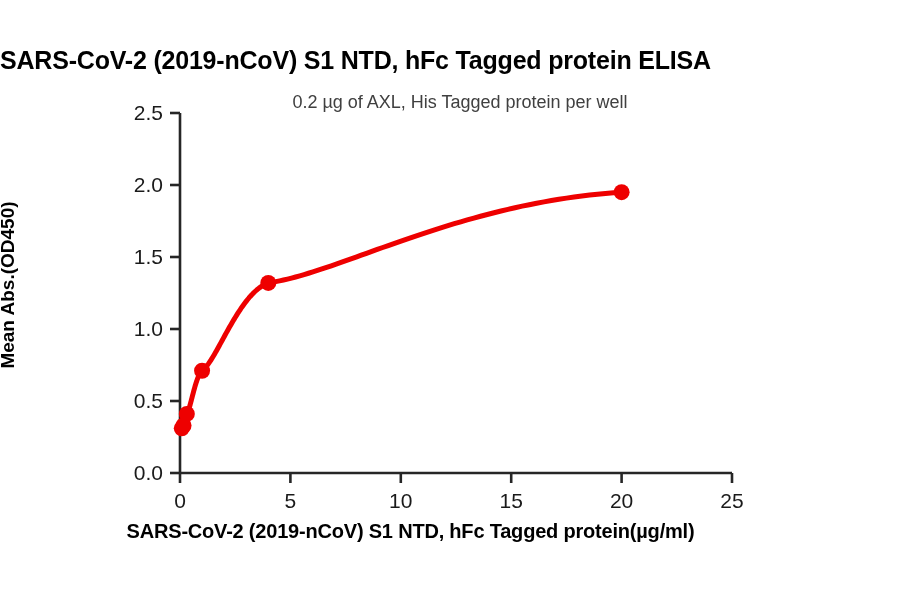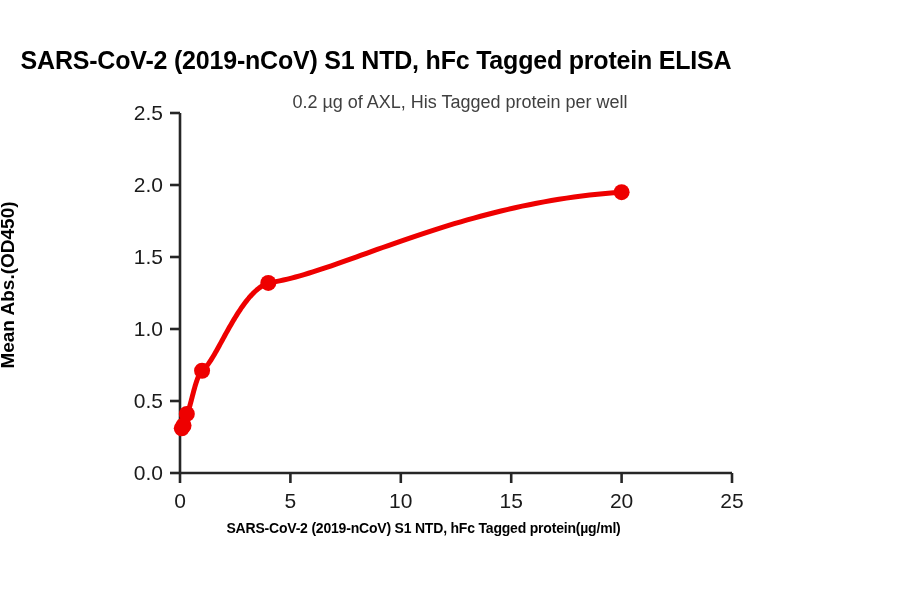--- a/index.html
+++ b/index.html
@@ -18,21 +18,20 @@
     position: relative;
     width: 900px;
     height: 594px;
     background: #ffffff;
   }
   #chart-title {
     position: absolute;
     left: 0;
     top: 46px;
     width: 752px;
-    text-align: center;
     font-size: 25px;
     font-weight: bold;
     letter-spacing: -0.2px;
     color: #000000;
     white-space: nowrap;
   }
   #chart-subtitle {
     position: absolute;
     left: 170px;
     top: 92px;
@@ -51,25 +50,25 @@
     text-align: center;
     font-size: 19px;
     font-weight: bold;
     color: #000000;
     transform: rotate(-90deg);
     transform-origin: 115px 115px;
     white-space: nowrap;
   }
   #x-axis-label {
     position: absolute;
-    left: 17px;
+    left: 4px;
     top: 520px;
     width: 813px;
     text-align: center;
-    font-size: 14px;
+    font-size: 20px;
     font-weight: bold;
     letter-spacing: -0.2px;
     color: #000000;
     white-space: nowrap;
   }
   #plot-svg {
     position: absolute;
     left: 0;
     top: 0;
   }

